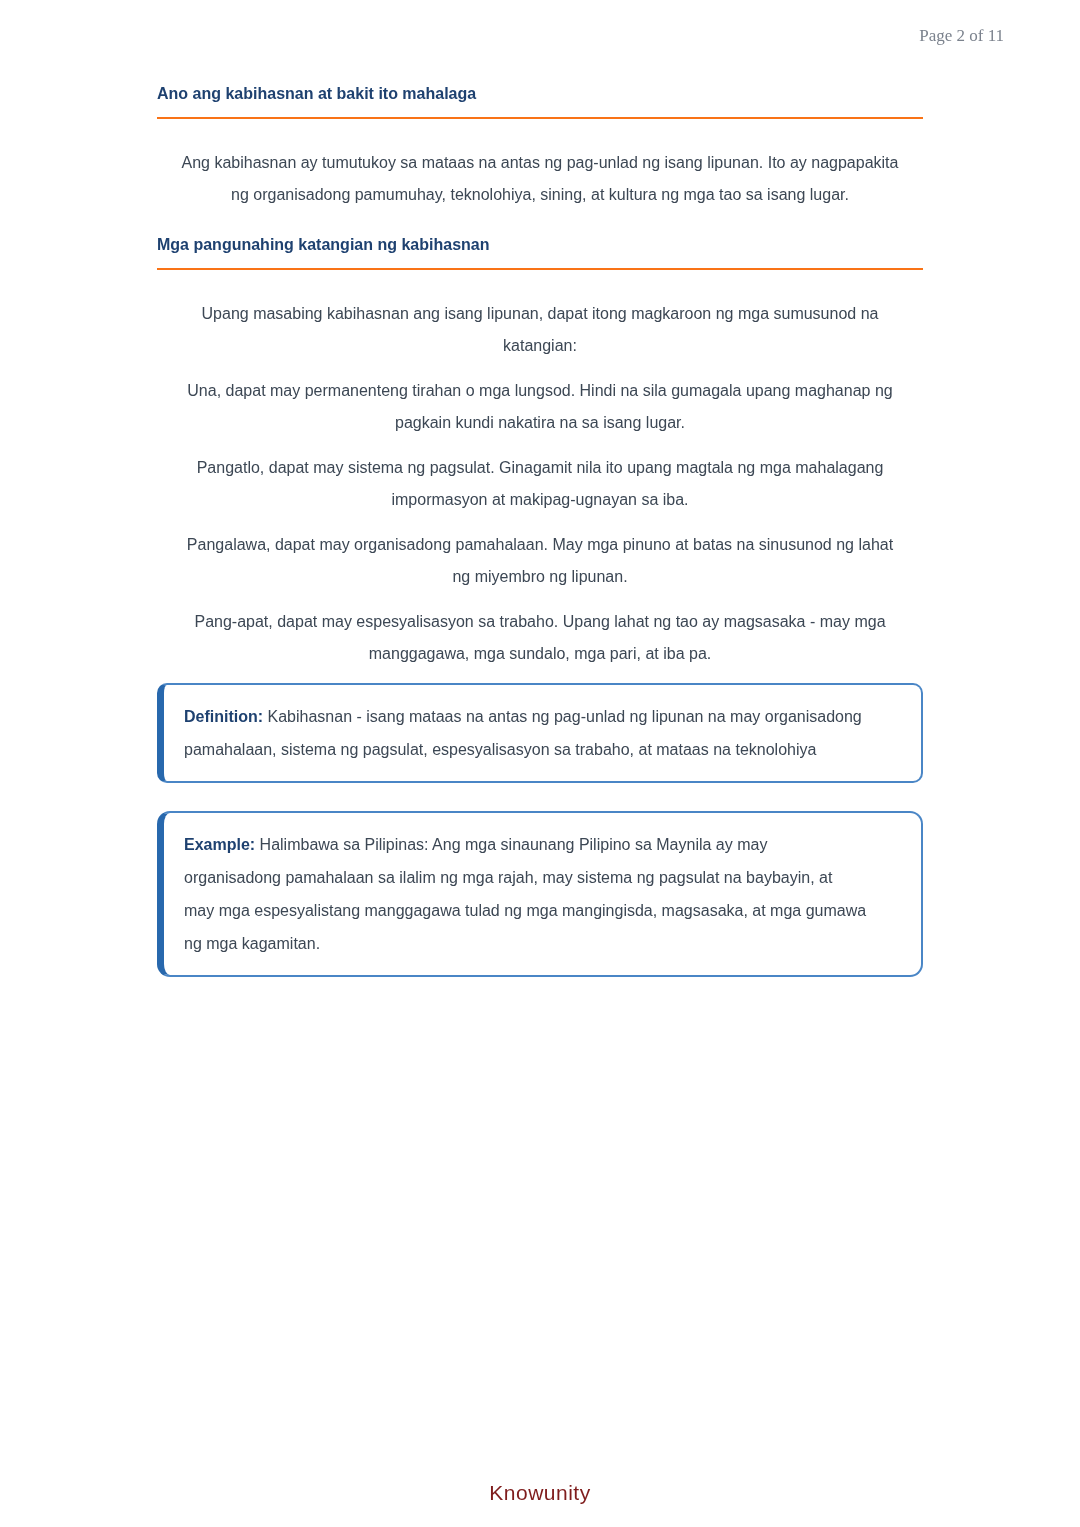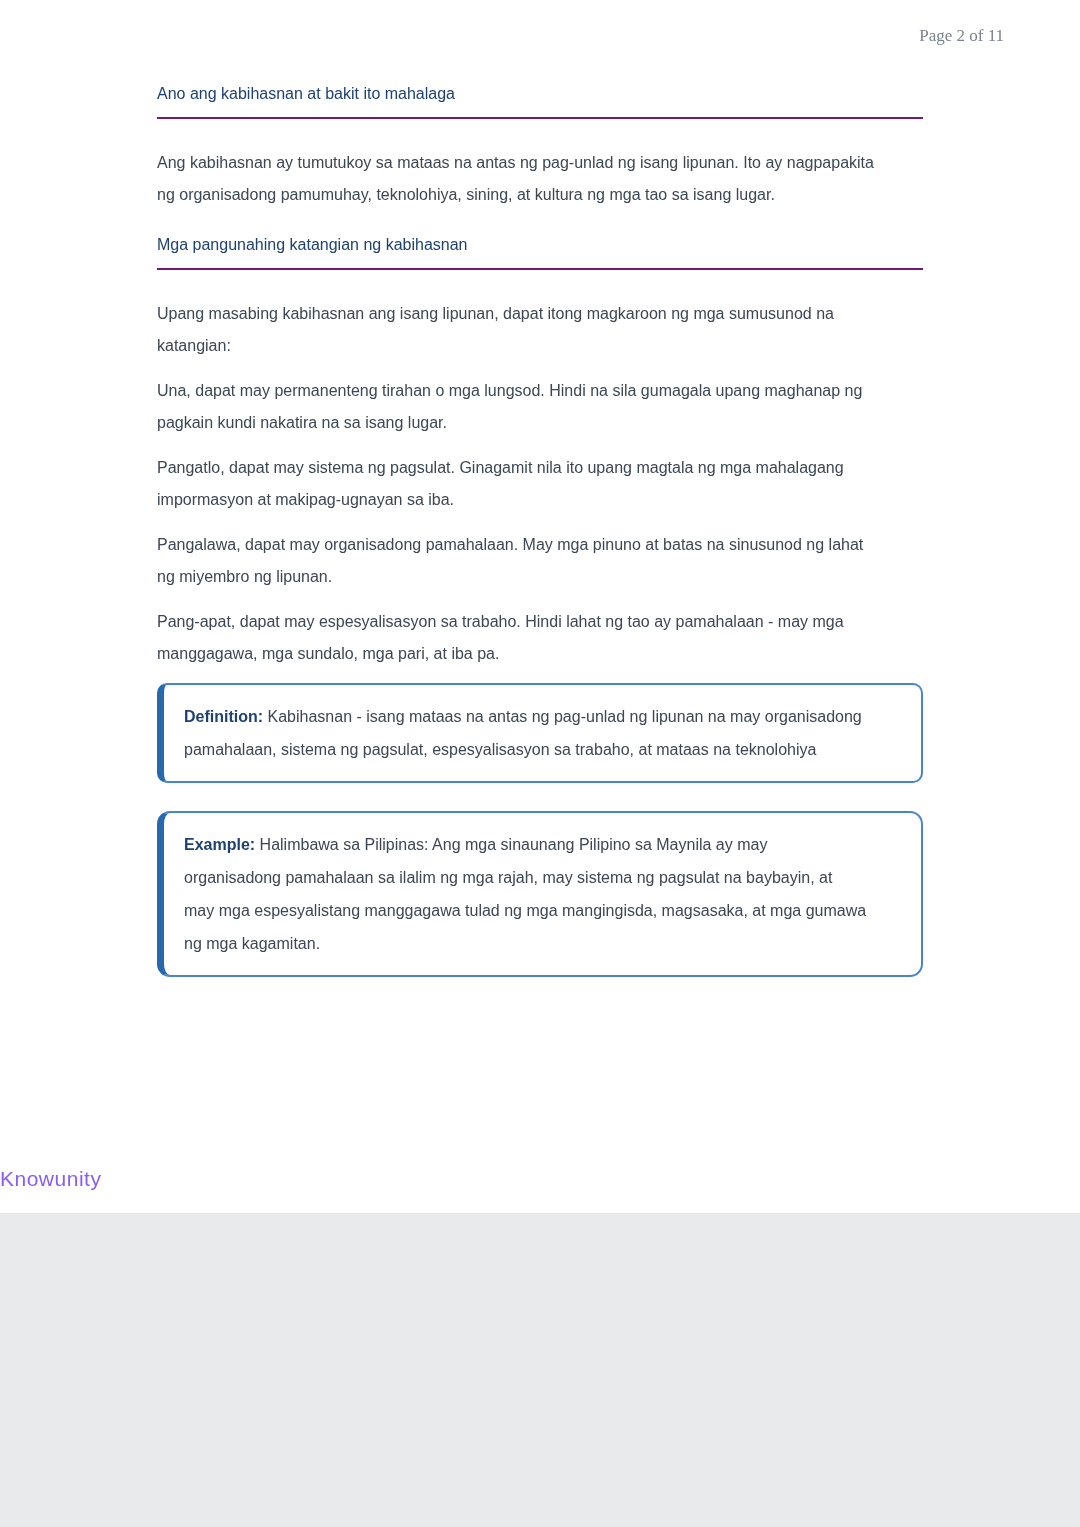--- a/index.html
+++ b/index.html
@@ -1,19 +1,19 @@
 <!DOCTYPE html>
 <html><head>
 <meta charset="utf-8">
 <style>
   html, body { margin: 0; padding: 0; background: #e9eaec; }
   .page {
     position: relative;
     width: 1080px;
-    height: 1213px;
+    height: 1527px;
     margin: 0 auto;
     background: #ffffff;
     font-family: "Liberation Sans", sans-serif;
     overflow: hidden;
   }
   .page-number {
     position: absolute;
     top: 26px;
     right: 76px;
     font-family: "Liberation Serif", serif;
@@ -23,33 +23,34 @@
   .content {
     position: absolute;
     left: 157px;
     top: 0;
     width: 766px;
     padding-top: 84px;
   }
   h2.section-heading {
     font-size: 16px;
     line-height: 20px;
-    font-weight: normal;
+    font-weight: bold;
     color: #1e4170;
     margin: 0 0 28px 0;
     padding-bottom: 13px;
-    border-bottom: 2px solid #701a75;
+    border-bottom: 2px solid #f97316;
   }
   h2.section-heading.subsequent { margin-top: 24px; }
   p.body-paragraph {
     margin: 0 0 13px 0;
     font-size: 16px;
     line-height: 32px;
     color: #3c4754;
     white-space: pre-line;
+    text-align: center;
   }
   .callout {
     margin-top: 12px;
     border: 2px solid #4a86c6;
     border-left: 7px solid #2868ad;
     border-radius: 10px;
     padding: 15px 18px 15px 20px;
     background: #ffffff;
   }
   .callout + .callout { margin-top: 28px; border-radius: 13px; }
@@ -59,23 +60,24 @@
     line-height: 33px;
     color: #3c4754;
   }
   .callout-text strong { color: #1e4170; font-weight: bold; }
   .callout-body { white-space: pre-line; }
   .footer {
     position: absolute;
     bottom: 22px;
     left: 0;
     width: 100%;
+    text-align: center;
     font-size: 21px;
     letter-spacing: 0.5px;
-    color: #8b5cf6;
+    color: #7f1d1d;
   }
 </style>
 </head>
 <body>
 
 <div class="page">
 
   <div class="page-number">Page 2 of 11</div>
 
   <div class="content">
@@ -88,21 +90,21 @@
     <h2 class="section-heading subsequent">Mga pangunahing katangian ng kabihasnan</h2>
 
     <p class="body-paragraph">Upang masabing kabihasnan ang isang lipunan, dapat itong magkaroon ng mga sumusunod na
 katangian:</p>
     <p class="body-paragraph">Una, dapat may permanenteng tirahan o mga lungsod. Hindi na sila gumagala upang maghanap ng
 pagkain kundi nakatira na sa isang lugar.</p>
     <p class="body-paragraph">Pangatlo, dapat may sistema ng pagsulat. Ginagamit nila ito upang magtala ng mga mahalagang
 impormasyon at makipag-ugnayan sa iba.</p>
     <p class="body-paragraph">Pangalawa, dapat may organisadong pamahalaan. May mga pinuno at batas na sinusunod ng lahat
 ng miyembro ng lipunan.</p>
-    <p class="body-paragraph">Pang-apat, dapat may espesyalisasyon sa trabaho. Hindi lahat ng tao ay pamahalaan - may mga
+    <p class="body-paragraph">Pang-apat, dapat may espesyalisasyon sa trabaho. Upang lahat ng tao ay magsasaka - may mga
 manggagawa, mga sundalo, mga pari, at iba pa.</p>
 
     <div class="callout">
       <p class="callout-text"><strong>Definition:</strong> <span class="callout-body">Kabihasnan - isang mataas na antas ng pag-unlad ng lipunan na may organisadong
 pamahalaan, sistema ng pagsulat, espesyalisasyon sa trabaho, at mataas na teknolohiya</span></p>
     </div>
 
     <div class="callout">
       <p class="callout-text"><strong>Example:</strong> <span class="callout-body">Halimbawa sa Pilipinas: Ang mga sinaunang Pilipino sa Maynila ay may
 organisadong pamahalaan sa ilalim ng mga rajah, may sistema ng pagsulat na baybayin, at

